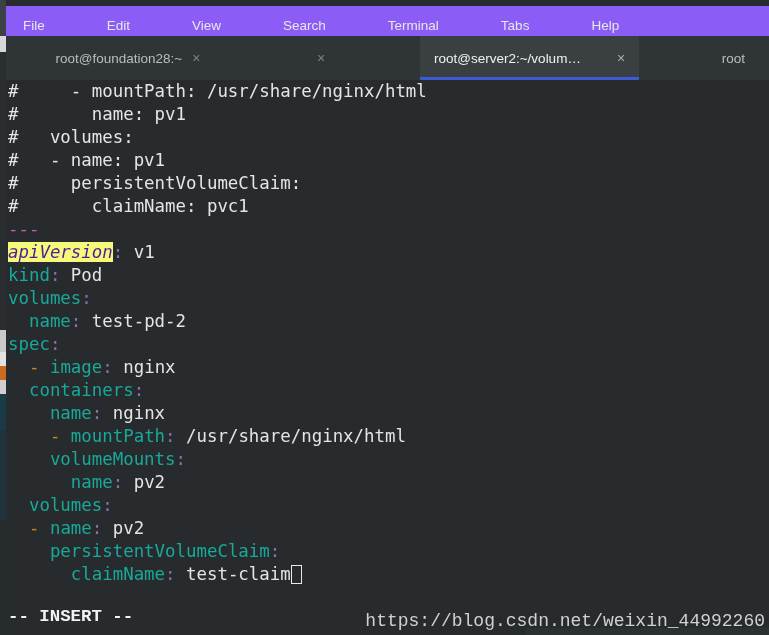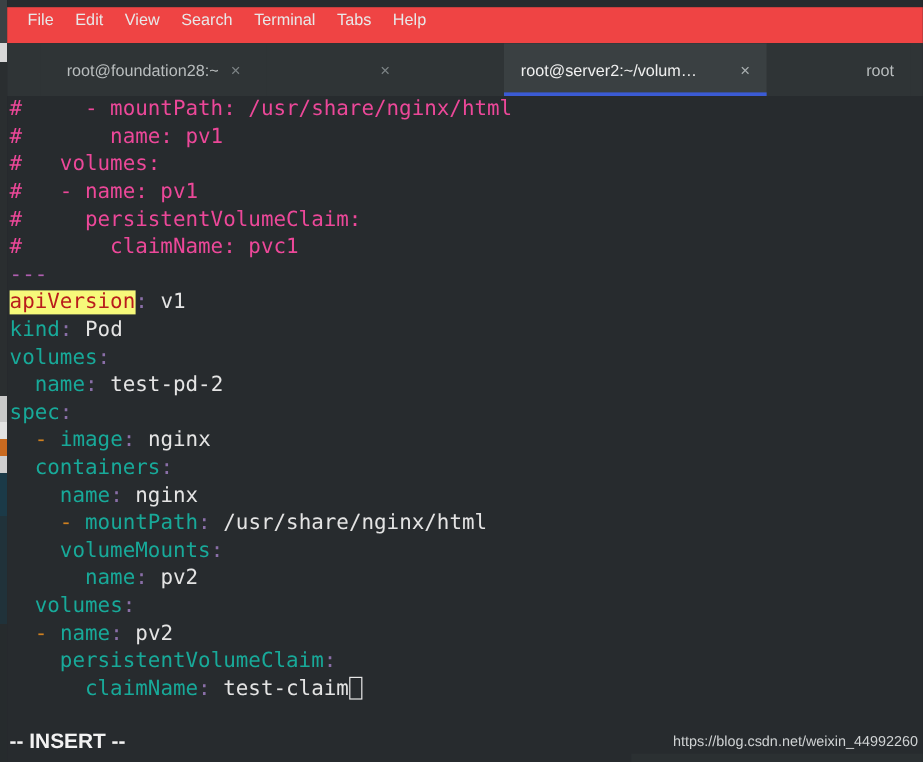--- a/index.html
+++ b/index.html
@@ -42,25 +42,26 @@
     background: #272b2e;
     z-index: 1;
   }
 
   
   #menubar {
     position: absolute;
     left: 0; top: 6px;
     width: 763px;
     height: 30px;
-    background: #ef4444;
+    background: #8b5cf6;
     display: flex;
-    align-items: flex-start;
+    align-items: flex-end;
     padding-left: 8px;
     box-sizing: border-box;
+    gap: 44px;
   }
   .menu-item {
     font-family: "Liberation Sans", sans-serif;
     font-size: 13.5px;
     color: #e8e8e8;
     padding: 3px 9px;
     white-space: nowrap;
     cursor: default;
   }
 
@@ -126,29 +127,30 @@
   }
   .line {
     height: 23px;
     line-height: 23px;
     font-family: "DejaVu Sans Mono", monospace;
     font-size: 17.4px;
     white-space: pre;
     letter-spacing: 0px;
     padding-left: 2px;
   }
-  .c-comment { color: #ec4899; }
+  .c-comment { color: #e5e5e5; }
   .c-doc     { color: #b05fb0; }
   .c-key     { color: #18a999; }
   .c-colon   { color: #8a6fa8; }
   .c-val     { color: #e4e4e4; }
   .c-dash    { color: #d08020; }
   .c-hl {
     background: #f6f97a;
-    color: #b91c1c;
+    color: #4c1d95;
+    font-style: italic;
   }
   .cursor-block {
     display: inline-block;
     width: 11px;
     height: 19px;
     vertical-align: -4px;
     border: 1.6px solid #e8e8e8;
     box-sizing: border-box;
     background: transparent;
   }
@@ -157,31 +159,31 @@
   #statusline {
     position: absolute;
     left: 0; top: 605px;
     width: 763px;
     height: 30px;
     background: #272b2e;
   }
   #insert-mode {
     position: absolute;
     left: 2px; top: 2px;
-    font-family: Liberation Sans, sans-serif;
+    font-family: Liberation Mono, monospace;
     font-size: 17.4px;
     font-weight: bold;
     color: #f2f2f2;
     white-space: pre;
   }
   #watermark {
     position: absolute;
     right: 4px; top: 6px;
-    font-family: Liberation Sans, sans-serif;
-    font-size: 12px;
+    font-family: Liberation Mono, monospace;
+    font-size: 18px;
     color: #cfd2d3;
     white-space: nowrap;
     text-align: right;
   }
   #wm-strip {
     position: absolute;
     left: 520px; top: 628px;
     width: 243px; height: 7px;
     background: #2b3032;
   }

